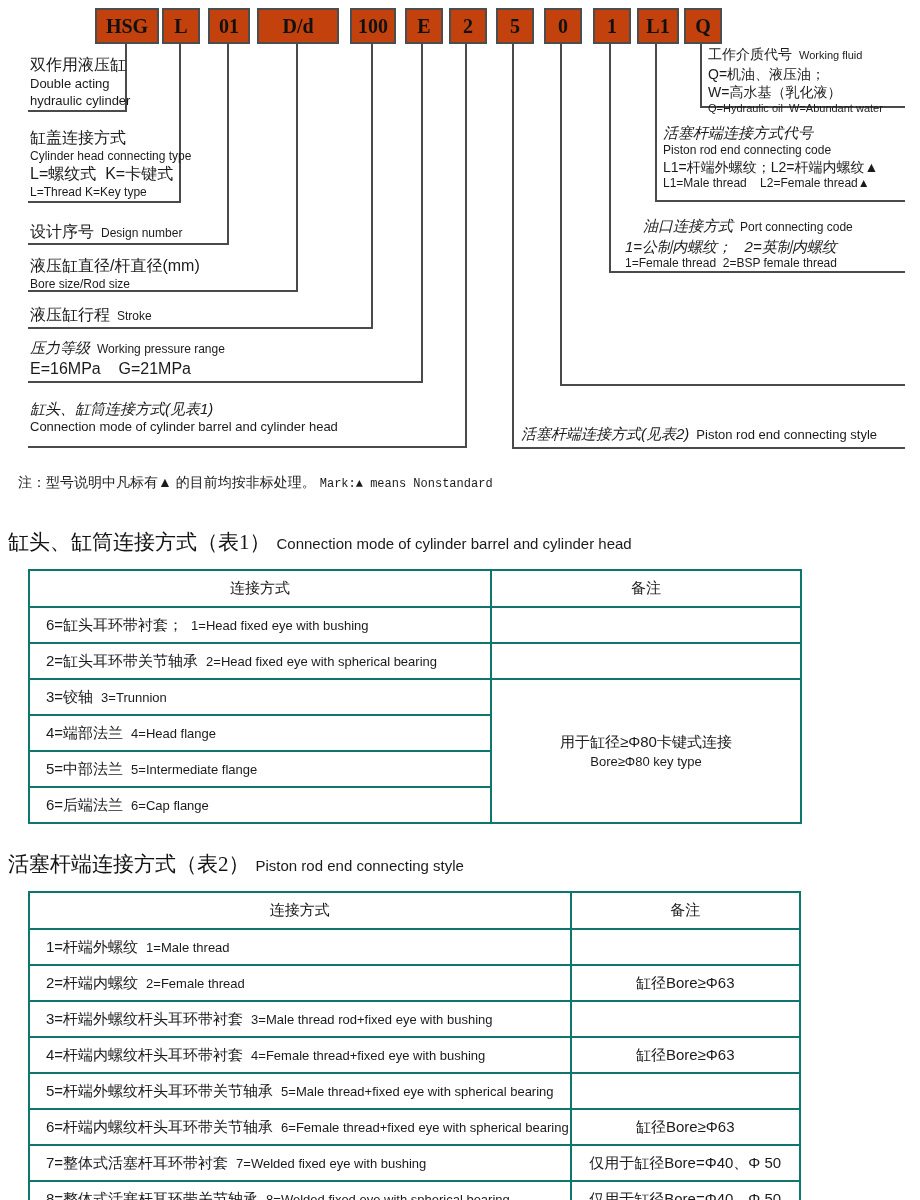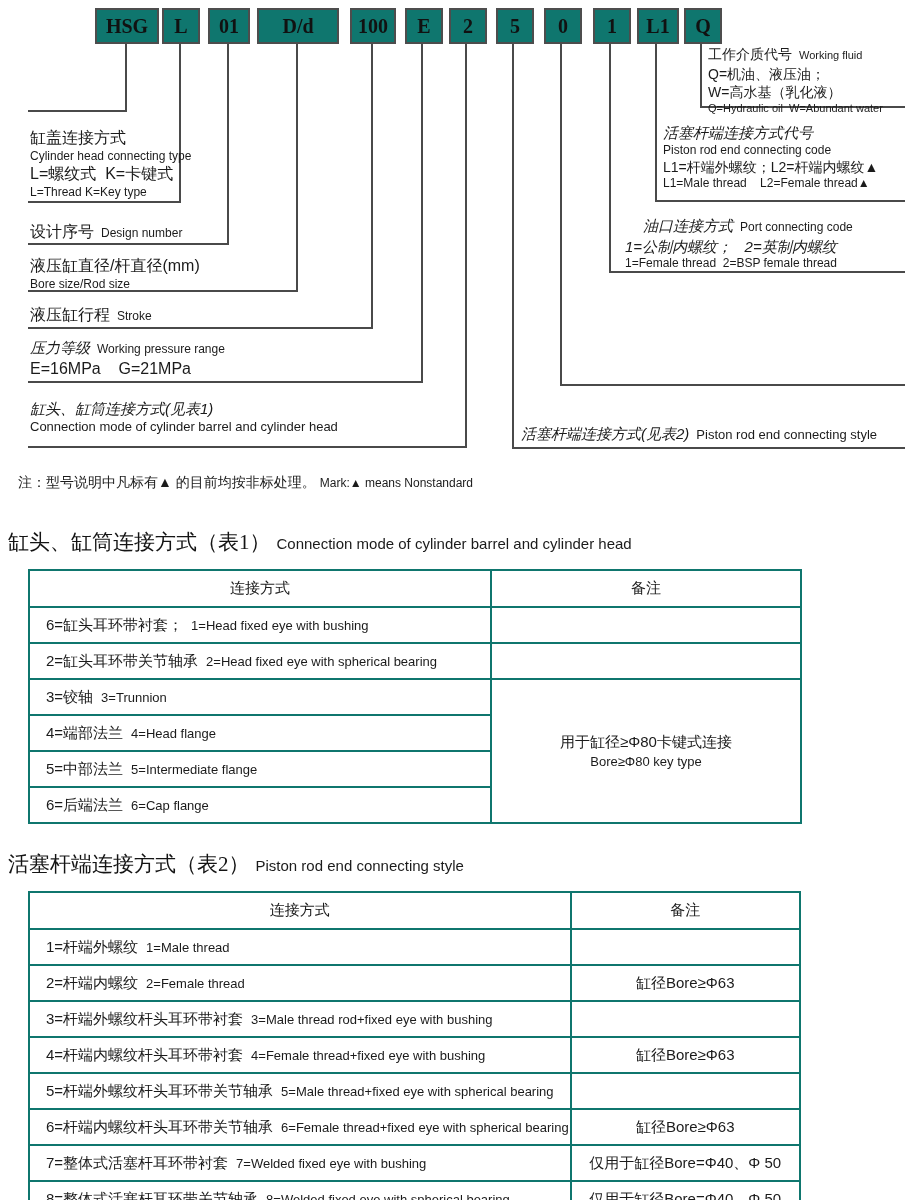--- a/index.html
+++ b/index.html
@@ -1,36 +1,36 @@
 <!DOCTYPE html>
 <html><head>
 <meta charset="utf-8">
 <style>
   html,body{margin:0;padding:0;background:#fff;}
   .page{position:relative;width:920px;height:1200px;background:#fff;overflow:hidden;
         font-family:"Liberation Sans","DejaVu Sans",sans-serif;color:#1b1b1b;}
   
   .diagram{position:relative;width:920px;height:460px;}
-  .mbox{position:absolute;top:8px;height:32px;background:#0f766e;border:2px solid #4d4d4d;
+  .mbox{position:absolute;top:8px;height:32px;background:#c2410c;border:2px solid #4d4d4d;
         display:flex;align-items:center;justify-content:center;
         font-family:"Liberation Serif","DejaVu Serif",serif;font-weight:bold;font-size:20px;color:#111;}
   .vline{position:absolute;width:2px;background:#4a4a4a;}
   .hline{position:absolute;height:2px;background:#4a4a4a;}
   .lbl{position:absolute;line-height:1.3;white-space:nowrap;}
   .cn16{font-size:16px;}
   .cn15{font-size:15px;font-style:italic;}
   .cn14{font-size:14px;}
   .en13{font-size:13px;}
   .en12{font-size:12px;}
   .en11{font-size:11px;}
   .gap{margin-left:7px;}
   .ind{padding-left:18px;}
   
   .note{margin:14px 0 0 18px;font-size:14px;}
-  .note .en12{margin-left:4px;}
+  .note .en12{margin-left:4px;font-family:Liberation Mono, monospace;}
   .section-heading{margin:36px 0 13px 8px;}
   .section-heading .cnh{font-family:"Liberation Serif","DejaVu Serif",serif;font-weight:normal;font-size:21px;color:#141414;}
   .section-heading .enh{font-size:15px;margin-left:6px;color:#1b1b1b;}
   table.spec{border-collapse:collapse;margin-left:28px;table-layout:fixed;}
   table.spec td,table.spec th{border:2px solid #0f766e;overflow:visible;}
   table.spec th{font-weight:normal;font-size:15px;text-align:center;height:33px;}
   table.spec td{height:32px;}
   td.conn{padding-left:16px;text-align:left;}
   td.conn .row-inner{white-space:nowrap;width:max-content;}
   td.conn .cnc{font-size:15px;}
@@ -79,20 +79,25 @@
     <div class="hline" style="left:28px;top:290px;width:270px"></div>
     <div class="hline" style="left:28px;top:327px;width:345px"></div>
     <div class="hline" style="left:28px;top:381px;width:395px"></div>
     <div class="hline" style="left:28px;top:446px;width:439px"></div>
     <div class="hline" style="left:512px;top:447px;width:393px"></div>
     <div class="hline" style="left:560px;top:384px;width:345px"></div>
     <div class="hline" style="left:609px;top:271px;width:296px"></div>
     <div class="hline" style="left:655px;top:200px;width:250px"></div>
     <div class="hline" style="left:700px;top:106px;width:205px"></div>
 
+    <div class="lbl" style="left:30px;top:55px">
+      <div class="cn16">双作用液压缸</div>
+      <div class="en13">Double acting</div>
+      <div class="en13">hydraulic cylinder</div>
+    </div>
 
     <div class="lbl" style="left:30px;top:128px">
       <div class="cn16">缸盖连接方式</div>
       <div class="en12">Cylinder head connecting type</div>
       <div class="cn16">L=螺纹式&nbsp;&nbsp;K=卡键式</div>
       <div class="en12">L=Thread K=Key type</div>
     </div>
 
     <div class="lbl" style="left:30px;top:222px">
       <span class="cn16">设计序号</span><span class="en12 gap">Design number</span>

